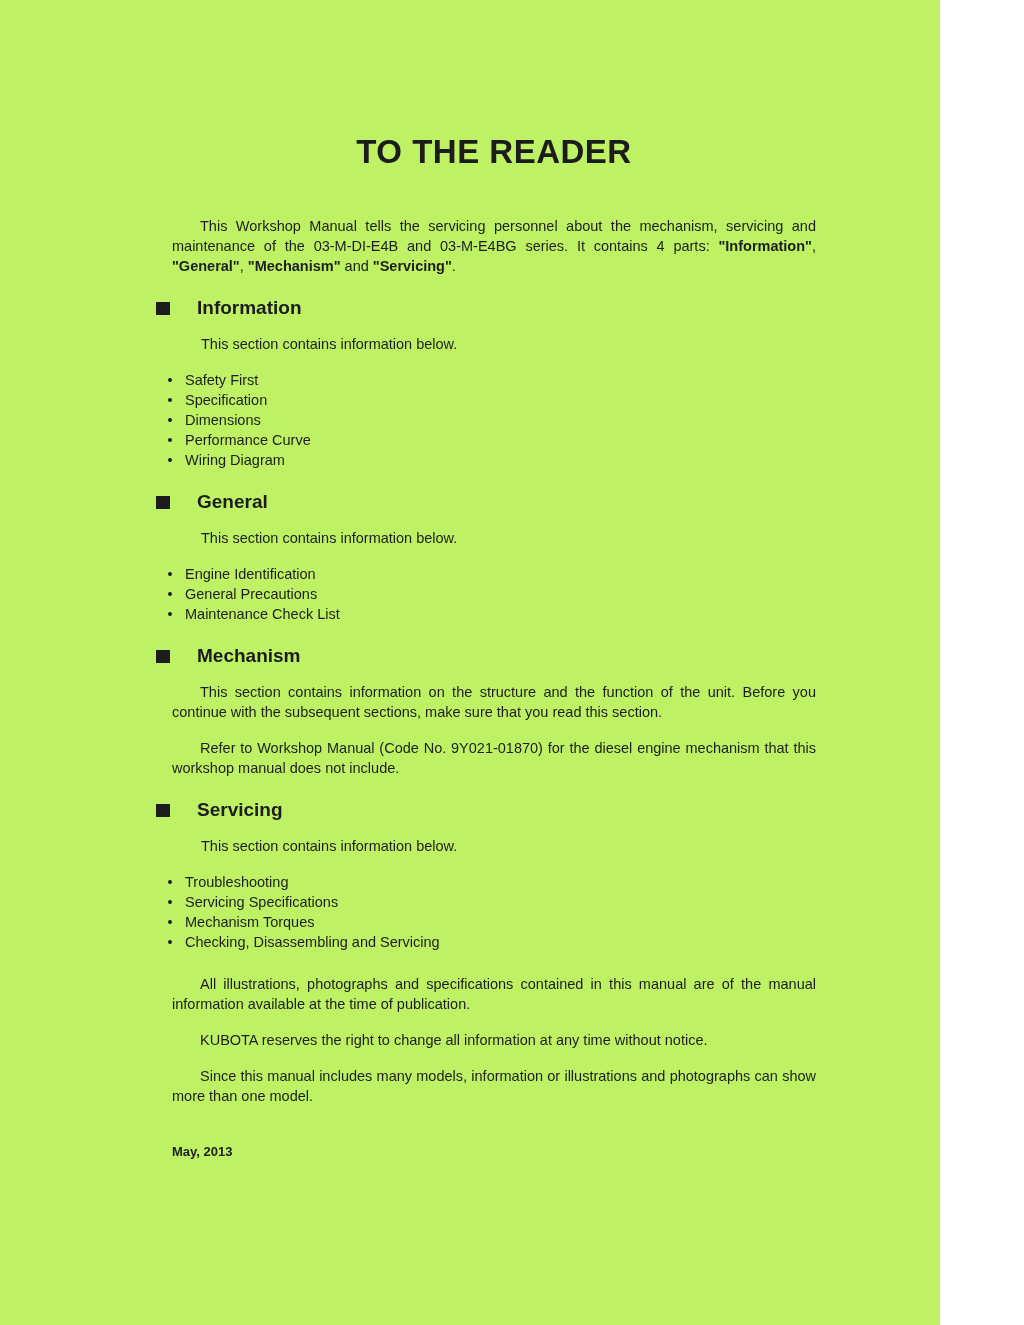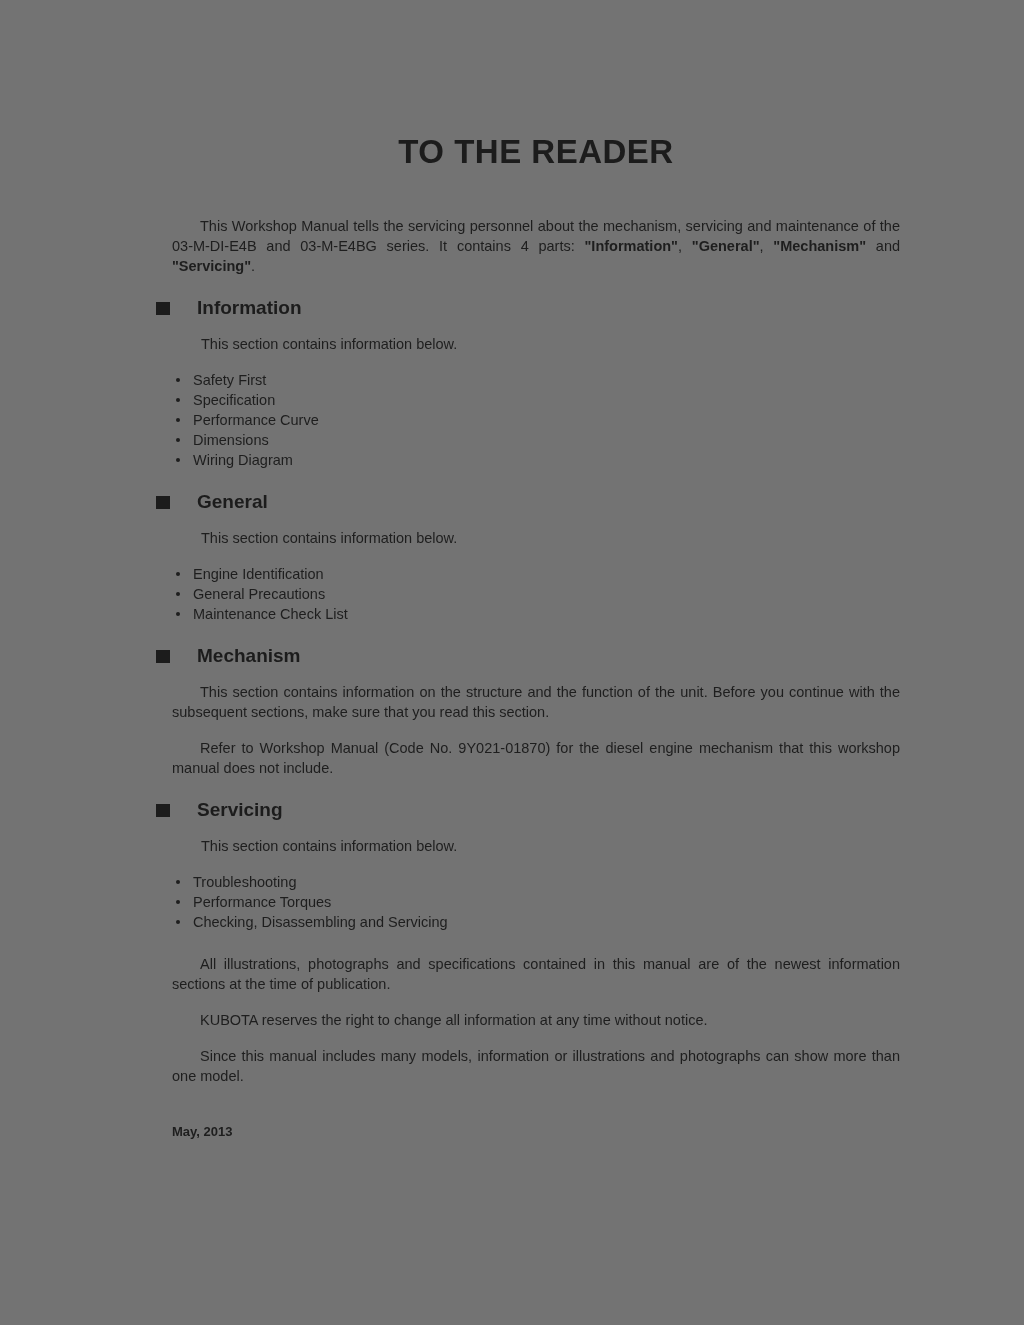--- a/index.html
+++ b/index.html
@@ -2,24 +2,24 @@
 <html><head>
 <meta charset="utf-8">
 <style>
   html, body {
     margin: 0;
     padding: 0;
     background: #ffffff;
   }
   .page {
     position: relative;
-    width: 1024px;
+    width: 940px;
     height: 1325px;
     box-sizing: border-box;
-    background: #737373;
+    background: #bef264;
     padding: 134px 108px 0 156px;
     font-family: "Liberation Sans", "DejaVu Sans", sans-serif;
     color: #1e1e1e;
     font-size: 14.5px;
     line-height: 20px;
   }
   .title {
     margin: 0 0 46px 0;
     font-size: 33px;
     line-height: 36px;
@@ -50,21 +50,21 @@
   .sec-head h2 {
     margin: 12px;
     font-size: 19px;
     line-height: 20px;
     font-weight: bold;
     color: #1c1c1c;
   }
   .sec-desc { padding-left: 29px; }
   ul.bullets {
     list-style: none;
-    margin: 8px;
+    margin: 0;
     padding: 0;
   }
   ul.bullets li {
     position: relative;
     padding-left: 29px;
     line-height: 20px;
   }
   ul.bullets .dot {
     position: absolute;
     left: 12px;
@@ -93,22 +93,22 @@
 
   <section class="sec">
     <div class="sec-head">
       <span class="sq"></span>
       <h2>Information</h2>
     </div>
     <p class="sec-desc">This section contains information below.</p>
     <ul class="bullets">
       <li><span class="dot"></span><span>Safety First</span></li>
       <li><span class="dot"></span><span>Specification</span></li>
+      <li><span class="dot"></span><span>Dimensions</span></li>
       <li><span class="dot"></span><span>Performance Curve</span></li>
-      <li><span class="dot"></span><span>Dimensions</span></li>
       <li><span class="dot"></span><span>Wiring Diagram</span></li>
     </ul>
   </section>
 
   <section class="sec">
     <div class="sec-head">
       <span class="sq"></span>
       <h2>General</h2>
     </div>
     <p class="sec-desc">This section contains information below.</p>
@@ -129,26 +129,27 @@
   </section>
 
   <section class="sec">
     <div class="sec-head">
       <span class="sq"></span>
       <h2>Servicing</h2>
     </div>
     <p class="sec-desc">This section contains information below.</p>
     <ul class="bullets">
       <li><span class="dot"></span><span>Troubleshooting</span></li>
-      <li><span class="dot"></span><span>Performance Torques</span></li>
+      <li><span class="dot"></span><span>Servicing Specifications</span></li>
+      <li><span class="dot"></span><span>Mechanism Torques</span></li>
       <li><span class="dot"></span><span>Checking, Disassembling and Servicing</span></li>
     </ul>
   </section>
 
   <div class="closing">
-    <p class="justify indent">All illustrations, photographs and specifications contained in this manual are of the newest information sections at the time of publication.</p>
+    <p class="justify indent">All illustrations, photographs and specifications contained in this manual are of the manual information available at the time of publication.</p>
     <p class="justify indent">KUBOTA reserves the right to change all information at any time without notice.</p>
     <p class="justify indent">Since this manual includes many models, information or illustrations and photographs can show more than one model.</p>
   </div>
 
   <p class="date">May, 2013</p>
 
 </div>
 
 </body></html>

